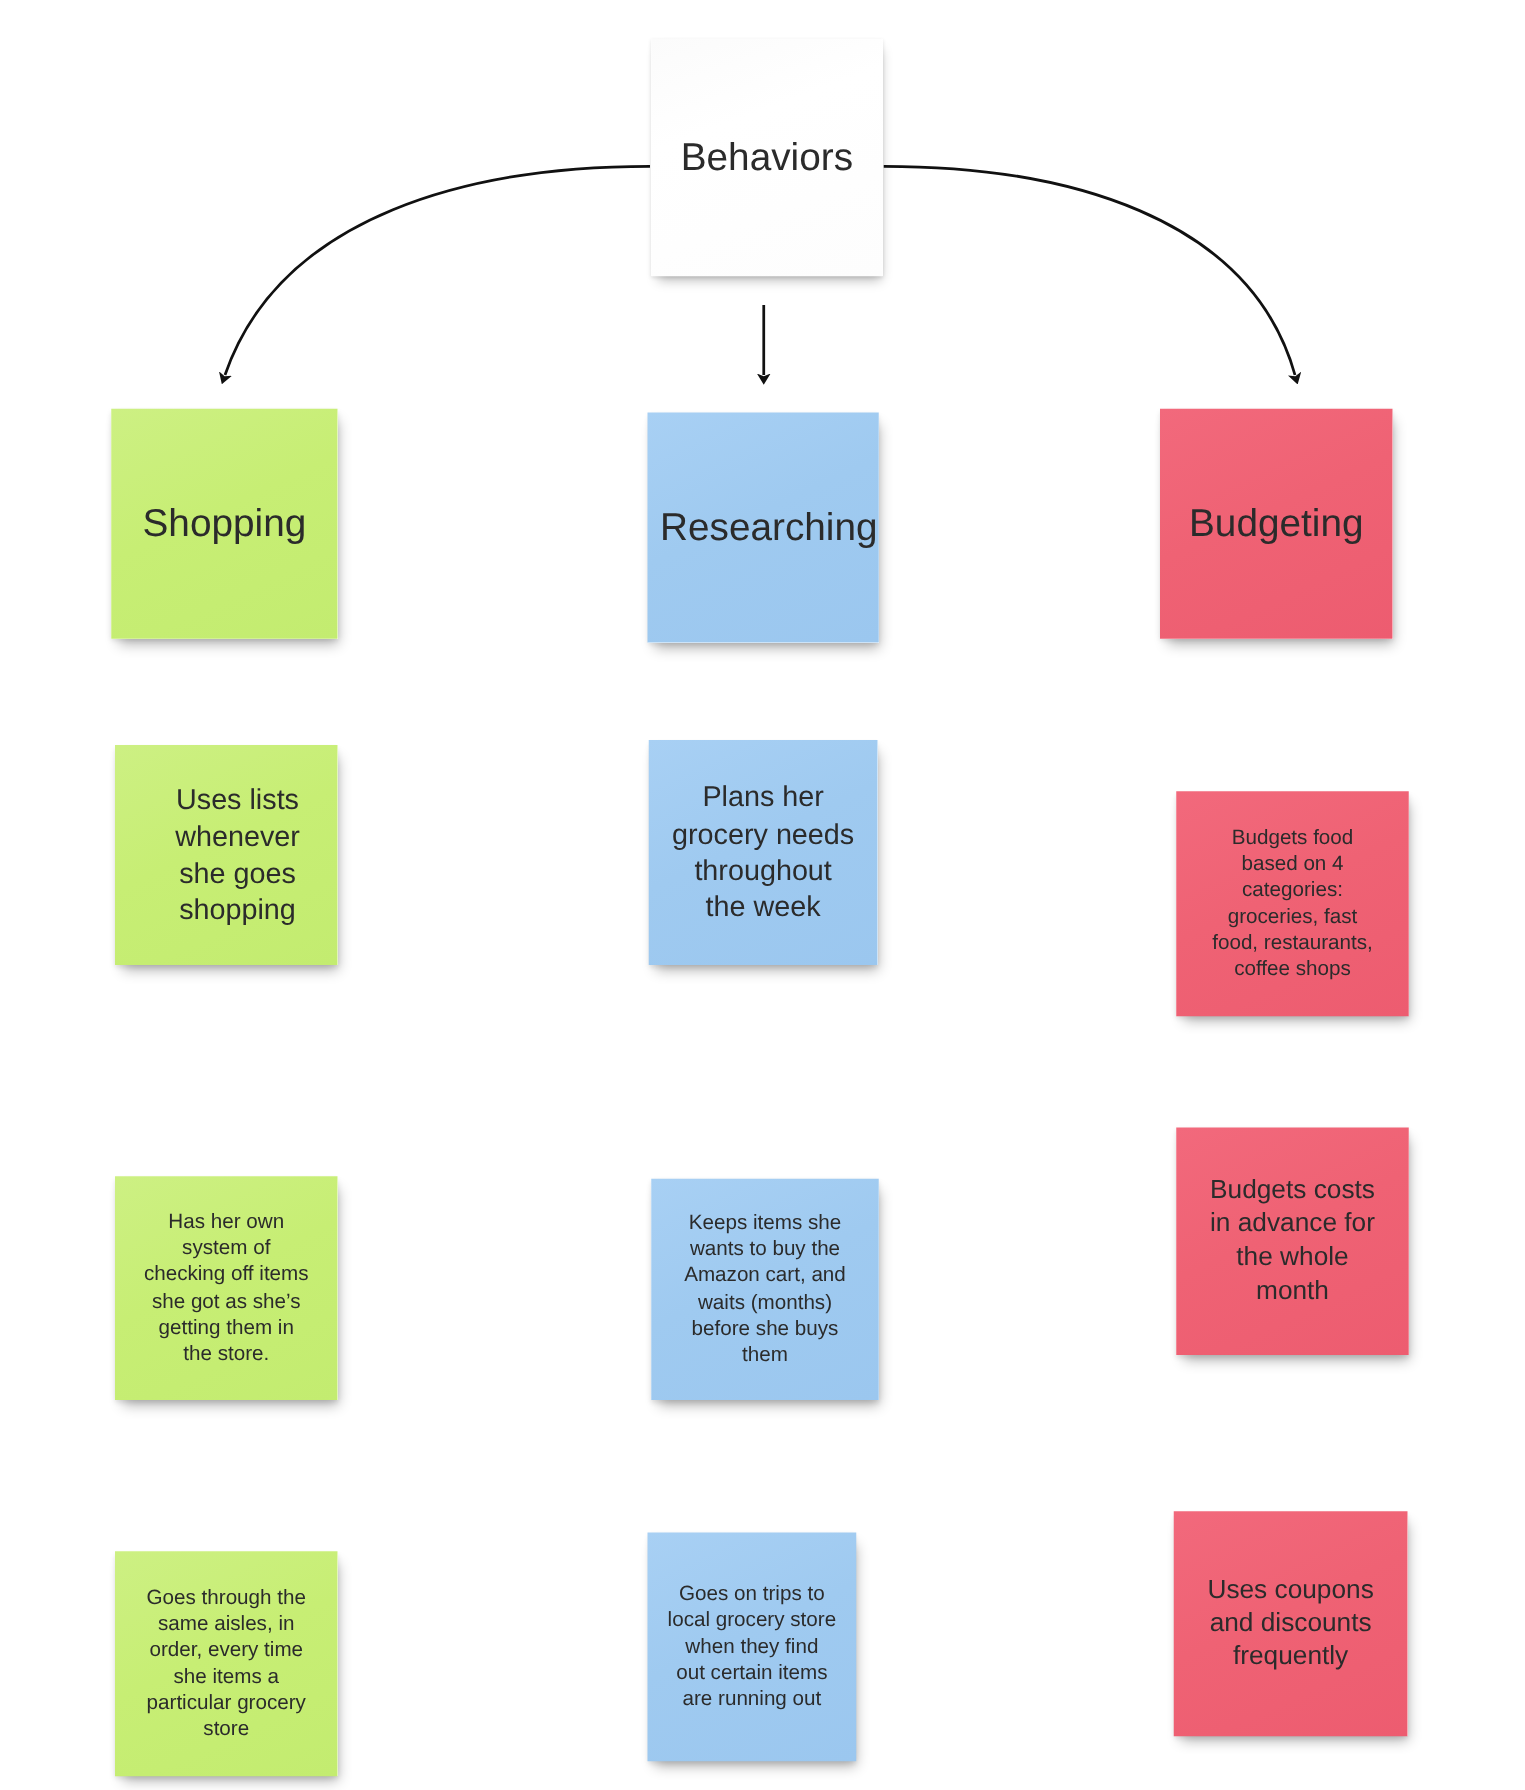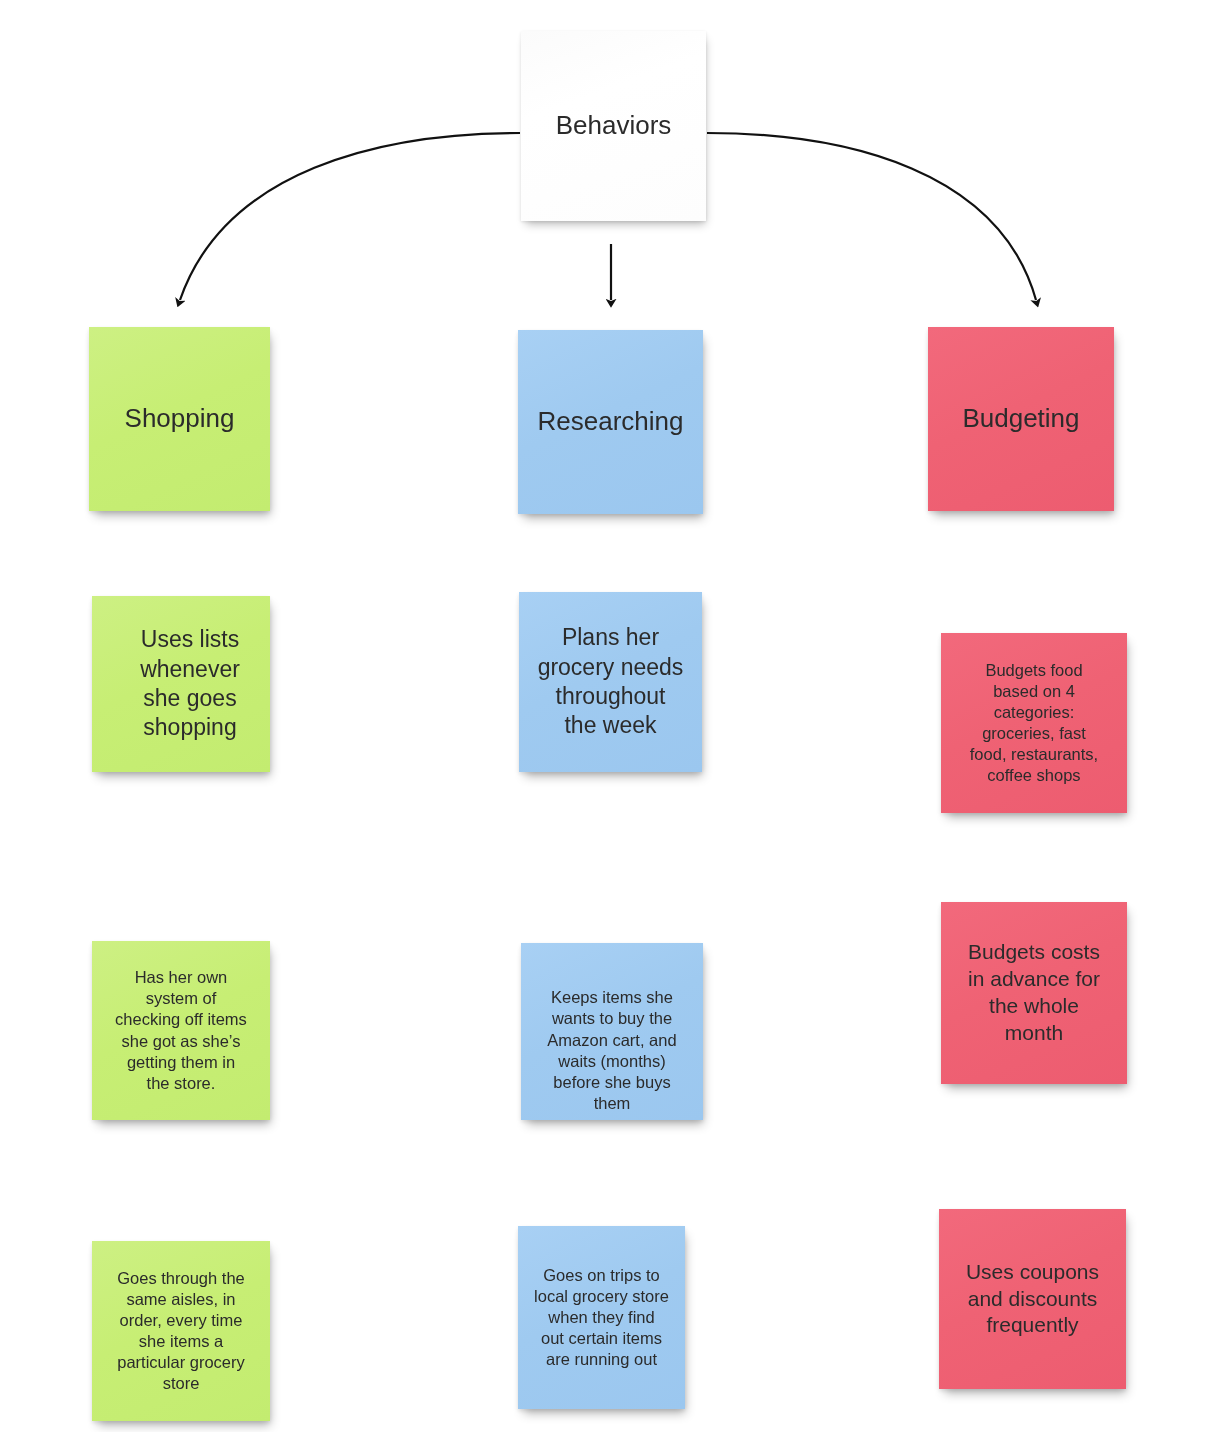--- a/index.html
+++ b/index.html
@@ -65,38 +65,38 @@
     background: linear-gradient(155deg, #cdf083 0%, #c7ee74 45%, #c3ec70 100%);
   }
   .note.blue {
     background: linear-gradient(155deg, #a8d0f4 0%, #9fcaf0 45%, #9bc7ef 100%);
   }
   .note.red {
     background: linear-gradient(155deg, #f2697c 0%, #ef6274 45%, #ed5c70 100%);
   }
 
   
-  .fs-head  { font-size: 26px; }
+  .fs-head  { font-size: 31px; }
   .fs-lg    { font-size: 23px; }
   .fs-md    { font-size: 21px; }
   .fs-sm    { font-size: 16.5px; margin-top: 40px; }
 
   
   #note-root       { left: 521px; top: 31px;   width: 185px; height: 190px; }
 
   #note-h-green    { left: 89px;  top: 327px;  width: 181px; height: 184px; }
   #note-h-blue     { left: 518px; top: 330px;  width: 185px; height: 184px; }
   #note-h-red      { left: 928px; top: 327px;  width: 186px; height: 184px; }
 
   #note-g1         { left: 92px;  top: 596px;  width: 178px; height: 176px; padding-left: 28px; }
   #note-b1         { left: 519px; top: 592px;  width: 183px; height: 180px; padding-left: 10px; }
   #note-r1         { left: 941px; top: 593px;  width: 186px; height: 180px; }
 
   #note-g2         { left: 92px;  top: 901px;  width: 178px; height: 179px; }
-  #note-b2         { left: 521px; top: 903px;  width: 182px; height: 177px; align-items: flex-end; }
+  #note-b2         { left: 521px; top: 903px;  width: 182px; height: 177px; }
   #note-r2         { left: 941px; top: 902px;  width: 186px; height: 182px; }
 
   #note-g3         { left: 92px;  top: 1201px; width: 178px; height: 180px; }
   #note-b3         { left: 518px; top: 1186px; width: 167px; height: 183px; }
   #note-r3         { left: 939px; top: 1209px; width: 187px; height: 180px; }
 </style>
 </head>
 <body>
 
 <div id="canvas">

